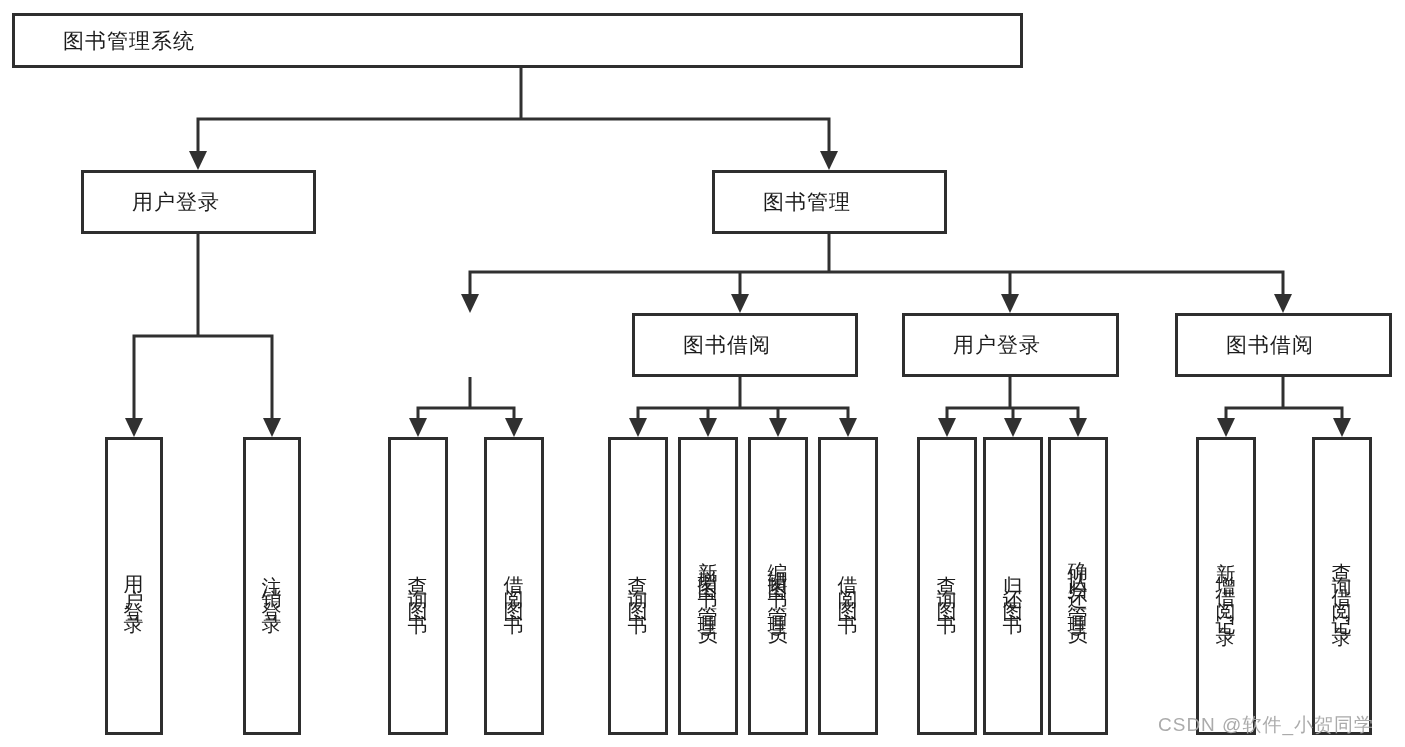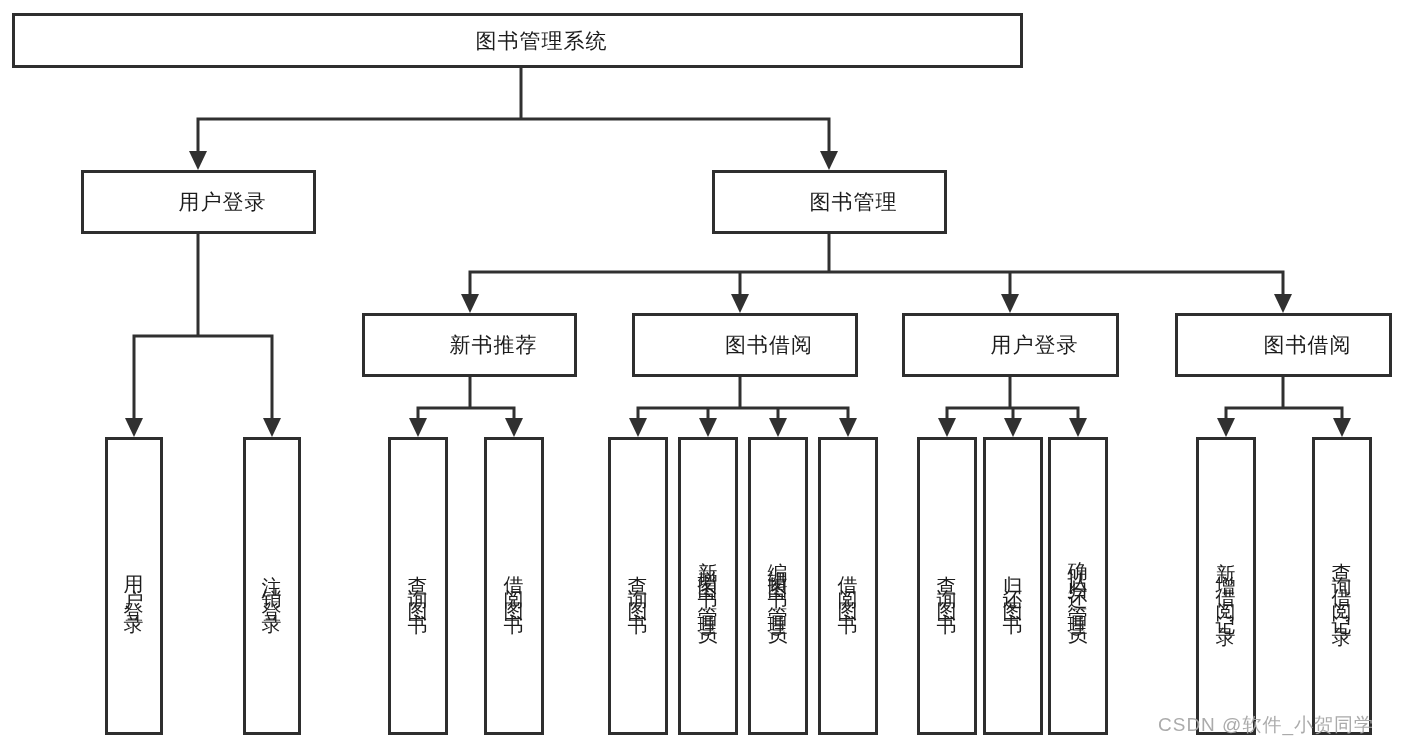--- a/index.html
+++ b/index.html
@@ -12,21 +12,20 @@
     overflow: hidden;
   }
   svg.wires { position: absolute; left: 0; top: 0; width: 1405px; height: 747px; z-index: 1; }
   .hbox {
     position: absolute;
     box-sizing: border-box;
     background: #ffffff;
     border: 3px solid #2e2e2e;
     display: flex;
     align-items: center;
-    justify-content: center;
     z-index: 2;
     padding-left: 48px;
   }
   .hbox .lbl {
     font-size: 21px;
     color: #1c1c1c;
     letter-spacing: 1px;
     white-space: nowrap;
   }
   .vbox {
@@ -127,23 +126,20 @@
     <span class="lbl">图书管理系统</span>
   </div>
 
   <div class="hbox" style="left:81px; top:170px; width:235px; height:64px;">
     <span class="lbl">用户登录</span>
   </div>
   <div class="hbox" style="left:712px; top:170px; width:235px; height:64px;font-family:Liberation Serif, serif;">
     <span class="lbl">图书管理</span>
   </div>
 
-  <div class="hbox" style="left:362px; top:313px; width:215px; height:64px;">
-    <span class="lbl">新书推荐</span>
-  </div>
   <div class="hbox" style="left:632px; top:313px; width:226px; height:64px;">
     <span class="lbl">图书借阅</span>
   </div>
   <div class="hbox" style="left:902px; top:313px; width:217px; height:64px;">
     <span class="lbl">用户登录</span>
   </div>
   <div class="hbox" style="left:1175px; top:313px; width:217px; height:64px;">
     <span class="lbl">图书借阅</span>
   </div>
 

